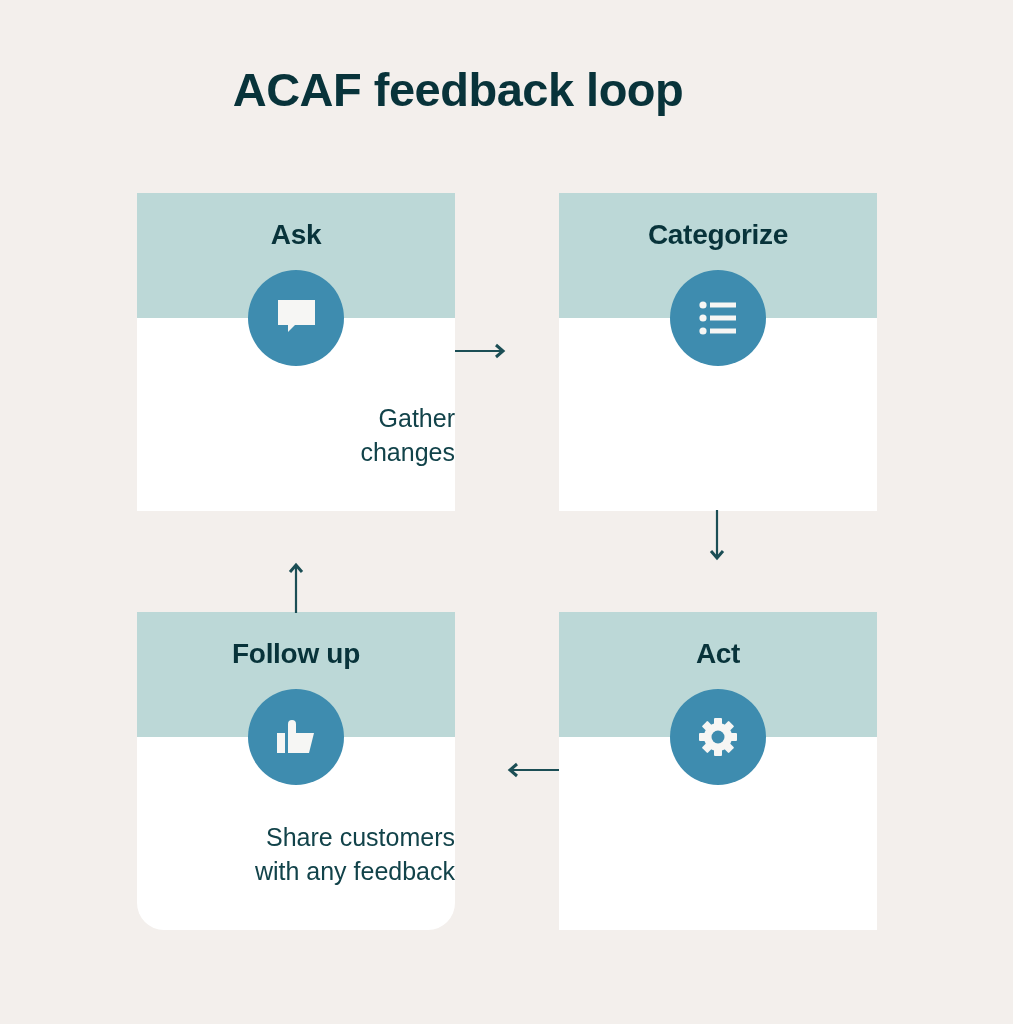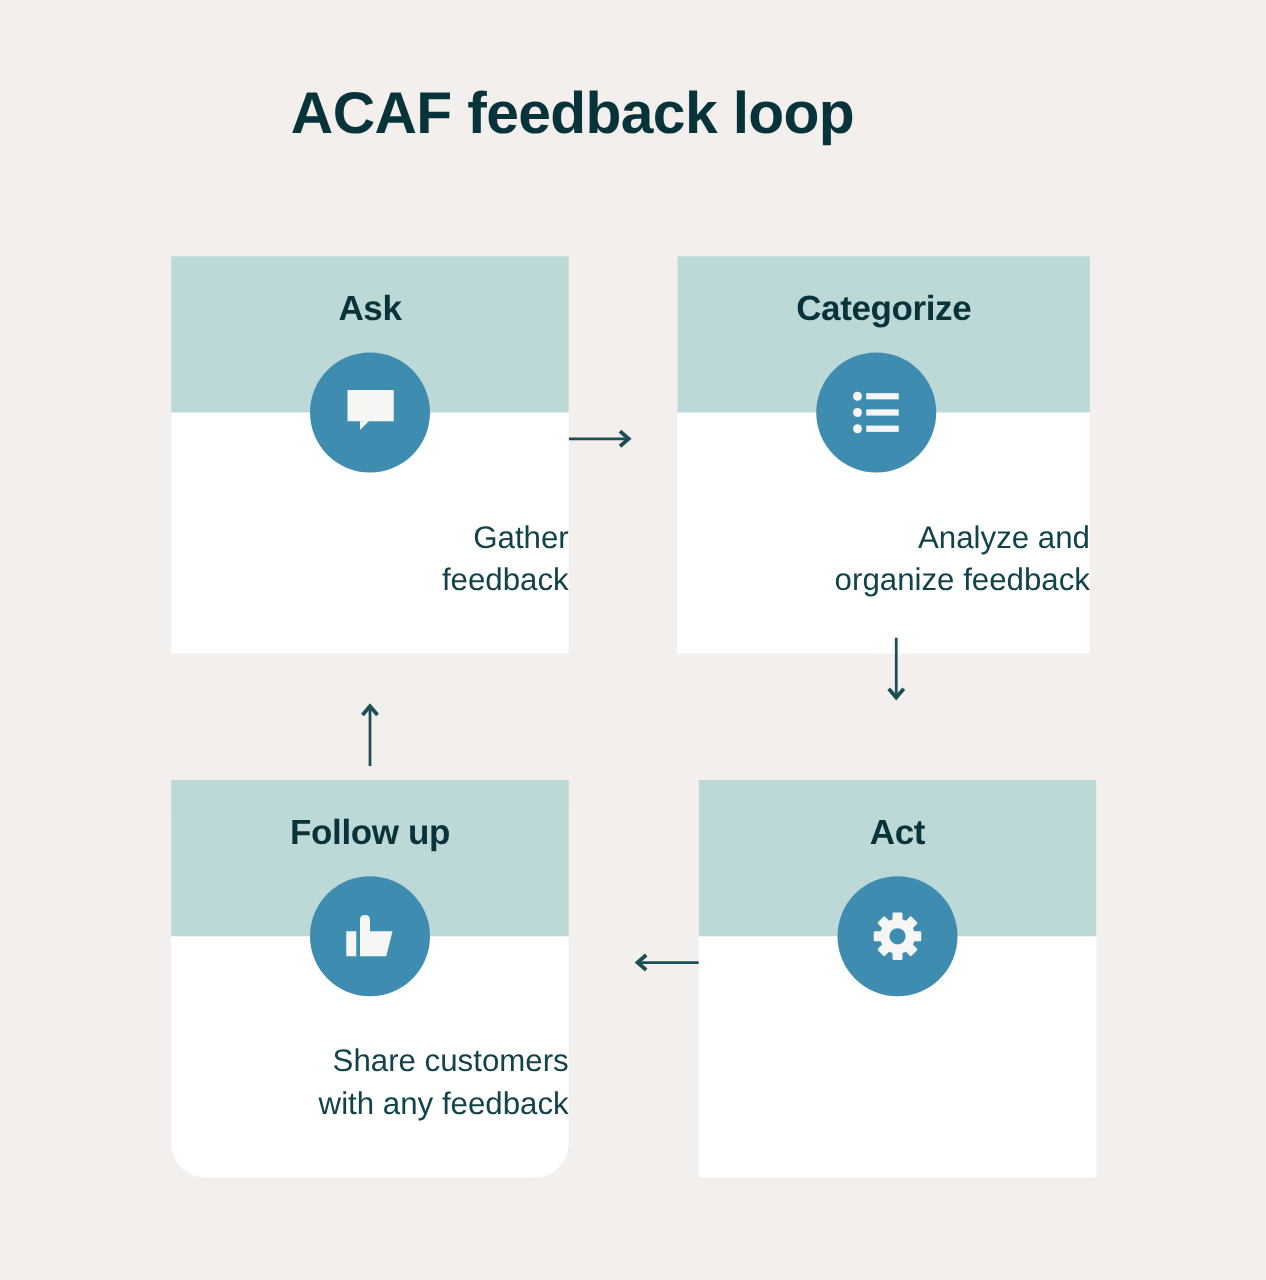--- a/index.html
+++ b/index.html
@@ -14,21 +14,20 @@
   .title {
     position: absolute; left: 0; top: 62px; width: 916px;
     text-align: center;
     font-size: 47px; font-weight: 700; letter-spacing: -0.5px;
     color: #08333a;
   }
   .card {
     position: absolute;
     width: 318px; height: 318px;
     background: #ffffff;
-    margin-top: 12px;
   }
   .card .head {
     position: absolute; left: 0; top: 0; width: 100%; height: 125px;
     background: #bcd8d7;
   }
   .card .label {
     position: absolute; left: 0; top: 26px; width: 100%;
     text-align: center; font-size: 28px; font-weight: 700;
     color: #08333a; letter-spacing: -0.3px;
   }
@@ -38,61 +37,57 @@
     background: #3e8caf;
     display: flex; align-items: center; justify-content: center;
   }
   .card .desc {
     position: absolute; left: 0; top: 208px; width: 100%;
     text-align: right; font-size: 25px; line-height: 34px;
     color: #12434a;
   }
   .card .desc span { display: block; }
   #card-ask { left: 137px; top: 193px; }
-  #card-categorize { left: 542px; top: 193px; padding-left: 12px; }
+  #card-categorize { left: 559px; top: 193px; }
   #card-act { left: 559px; top: 612px; text-decoration: underline; }
   #card-followup { left: 137px; top: 612px; border-radius: 27px; }
   .arrow { position: absolute; }
 </style>
 </head>
 <body>
 
 <div class="title">ACAF feedback loop</div>
 
 <div class="card" id="card-ask">
   <div class="head"></div>
   <div class="label">Ask</div>
   <div class="circle">
     <svg width="40" height="40" viewBox="0 0 40 40">
       <rect x="2" y="2" width="37" height="25" fill="#f6f6f4"></rect>
       <polygon points="12,27 19,27 12,34" fill="#f6f6f4"></polygon>
     </svg>
   </div>
   <div class="desc">
     <span>Gather</span>
-    <span>feedback</span>
+    <span>changes</span>
   </div>
 </div>
 
 <div class="card" id="card-categorize">
   <div class="head"></div>
   <div class="label">Categorize</div>
   <div class="circle">
     <svg width="40" height="40" viewBox="0 0 40 40">
       <circle cx="5" cy="7" r="3.6" fill="#f6f6f4"></circle>
       <rect x="12" y="4.5" width="26" height="5" fill="#f6f6f4"></rect>
       <circle cx="5" cy="20" r="3.6" fill="#f6f6f4"></circle>
       <rect x="12" y="17.5" width="26" height="5" fill="#f6f6f4"></rect>
       <circle cx="5" cy="33" r="3.6" fill="#f6f6f4"></circle>
       <rect x="12" y="30.5" width="26" height="5" fill="#f6f6f4"></rect>
     </svg>
-  </div>
-  <div class="desc">
-    <span>Analyze and</span>
-    <span>organize feedback</span>
   </div>
 </div>
 
 <div class="card" id="card-act">
   <div class="head"></div>
   <div class="label">Act</div>
   <div class="circle">
     <svg width="40" height="40" viewBox="0 0 40 40">
       <g fill="#f6f6f4">
         <rect x="16" y="1" width="8" height="38" rx="1"></rect>

